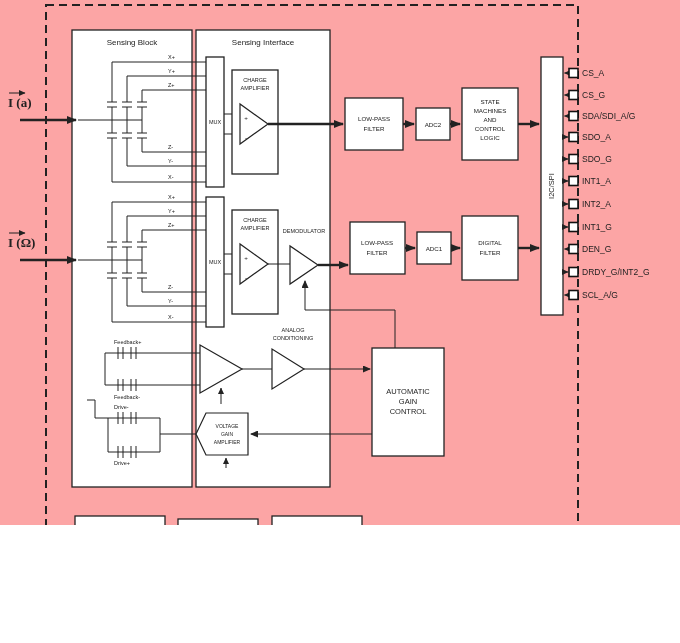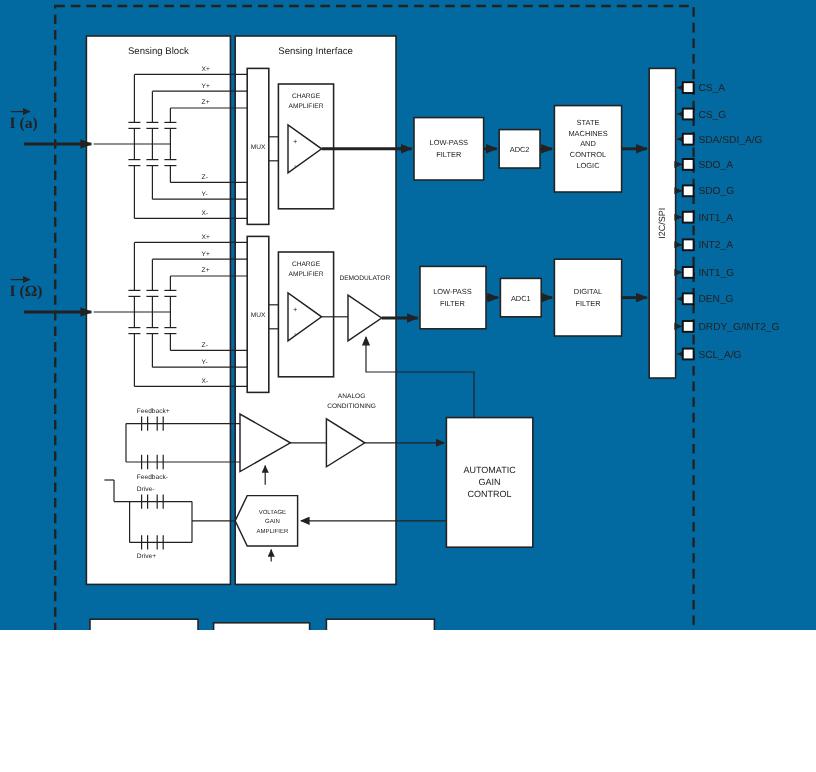--- a/index.html
+++ b/index.html
@@ -1,16 +1,16 @@
 <!DOCTYPE html>
 <html><head>
 <meta charset="utf-8">
 <style>
   html,body{margin:0;padding:0;background:#fff;}
-  .stage{position:relative;width:680px;height:525px;background:#0369a1;overflow:hidden;}
+  .stage{position:relative;width:680px;height:525px;background:#fca5a5;overflow:hidden;}
   svg{display:block;}
   .ln{stroke:#222;stroke-width:1;fill:none;}
   .sig{stroke:#222;stroke-width:2.4;fill:none;}
   .box{fill:#fff;stroke:#222;stroke-width:1.3;}
   .tri{fill:#fff;stroke:#222;stroke-width:1.2;}
   .dash{fill:none;stroke:#222;stroke-width:2;stroke-dasharray:8 5;}
   .pinbox{fill:#fff;stroke:#111;stroke-width:1.6;}
   text{fill:#222;font-family:"Liberation Sans",sans-serif;}
   .t55{font-size:5.5px;}
   .t5{font-size:5px;}

